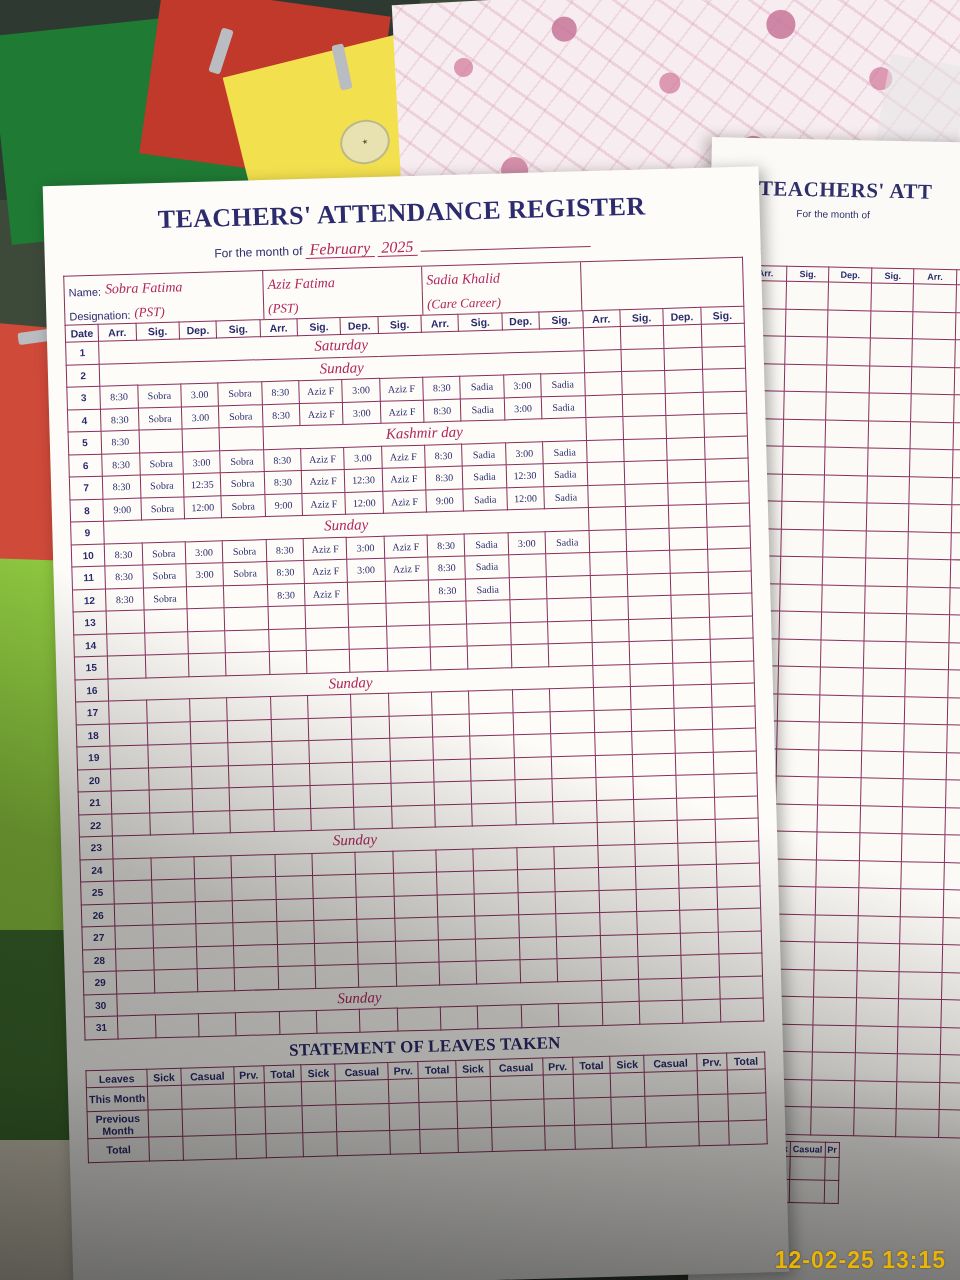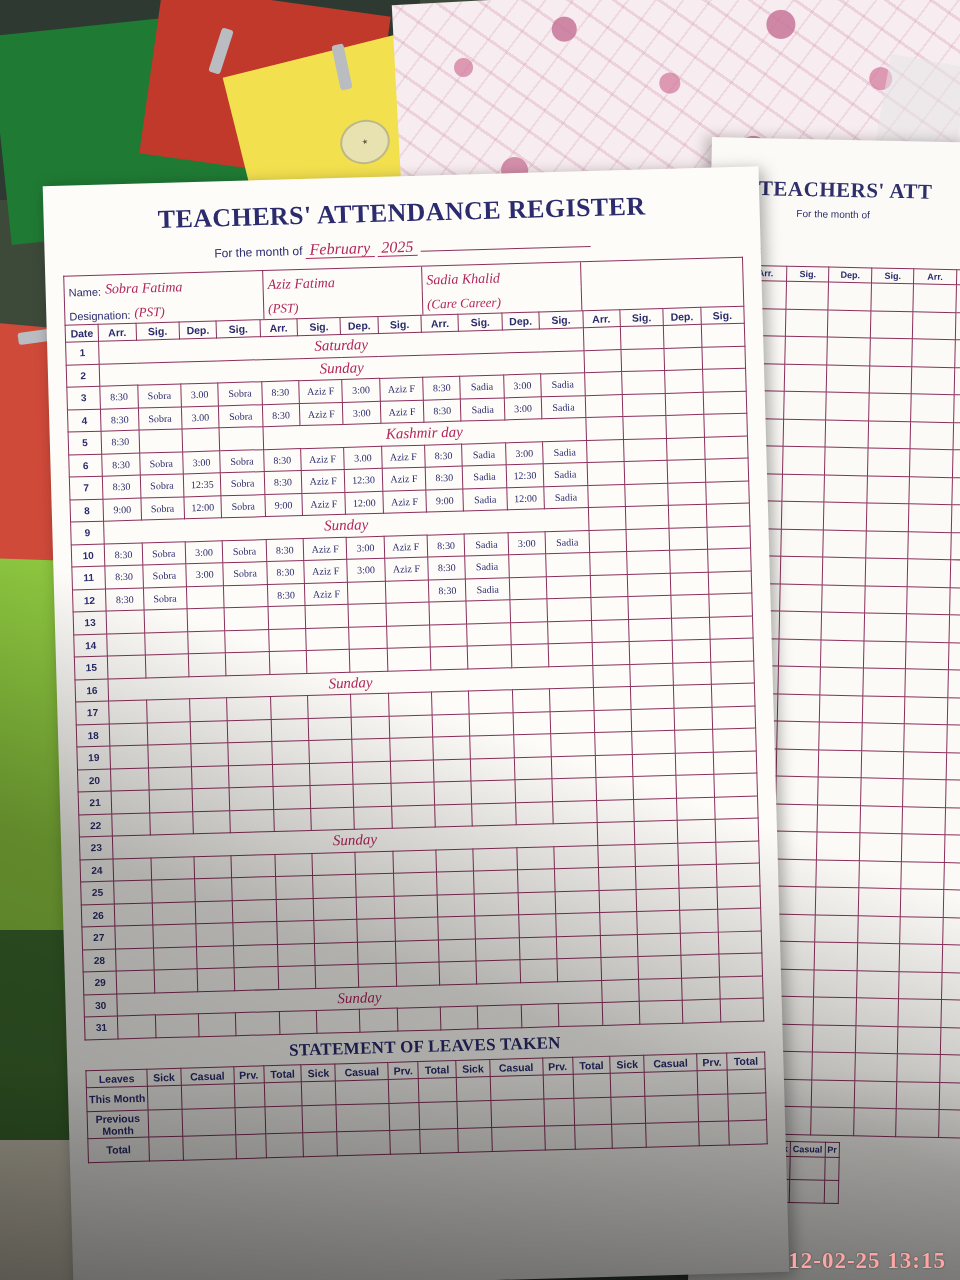--- a/index.html
+++ b/index.html
@@ -146,21 +146,21 @@
   .shadow-ov{
     position:absolute;left:0;top:0;width:960px;height:1280px;pointer-events:none;
     background:linear-gradient(200deg, rgba(0,0,0,0) 55%, rgba(0,0,0,.30) 72%, rgba(0,0,0,.42) 100%);
   }
   .shadow-ov2{
     position:absolute;left:0;bottom:0;width:960px;height:210px;pointer-events:none;
     background:linear-gradient(180deg, rgba(0,0,0,0), rgba(0,0,0,.28));
   }
   .timestamp{
     position:absolute;right:14px;bottom:6px;
-    color:#fca5a5;font-family:Liberation Serif, serif;font-weight:bold;
+    color:#eab308;font-family:Liberation Sans, sans-serif;font-weight:bold;
     font-size:23px;letter-spacing:1px;
     text-shadow:0 0 2px rgba(0,0,0,.5);
   }
   .clip{position:absolute;background:#b9bcc0;}
   .clip1{left:215px;top:28px;width:12px;height:46px;transform:rotate(18deg);border-radius:3px;}
   .clip2{left:336px;top:44px;width:12px;height:46px;transform:rotate(-12deg);border-radius:3px;}
   .clip3{left:18px;top:330px;width:46px;height:12px;transform:rotate(-8deg);border-radius:3px;}
   .seal{
     position:absolute;left:340px;top:120px;width:46px;height:40px;border-radius:50%;
     background:#e7e2b0;border:2px solid #bdb88a;

